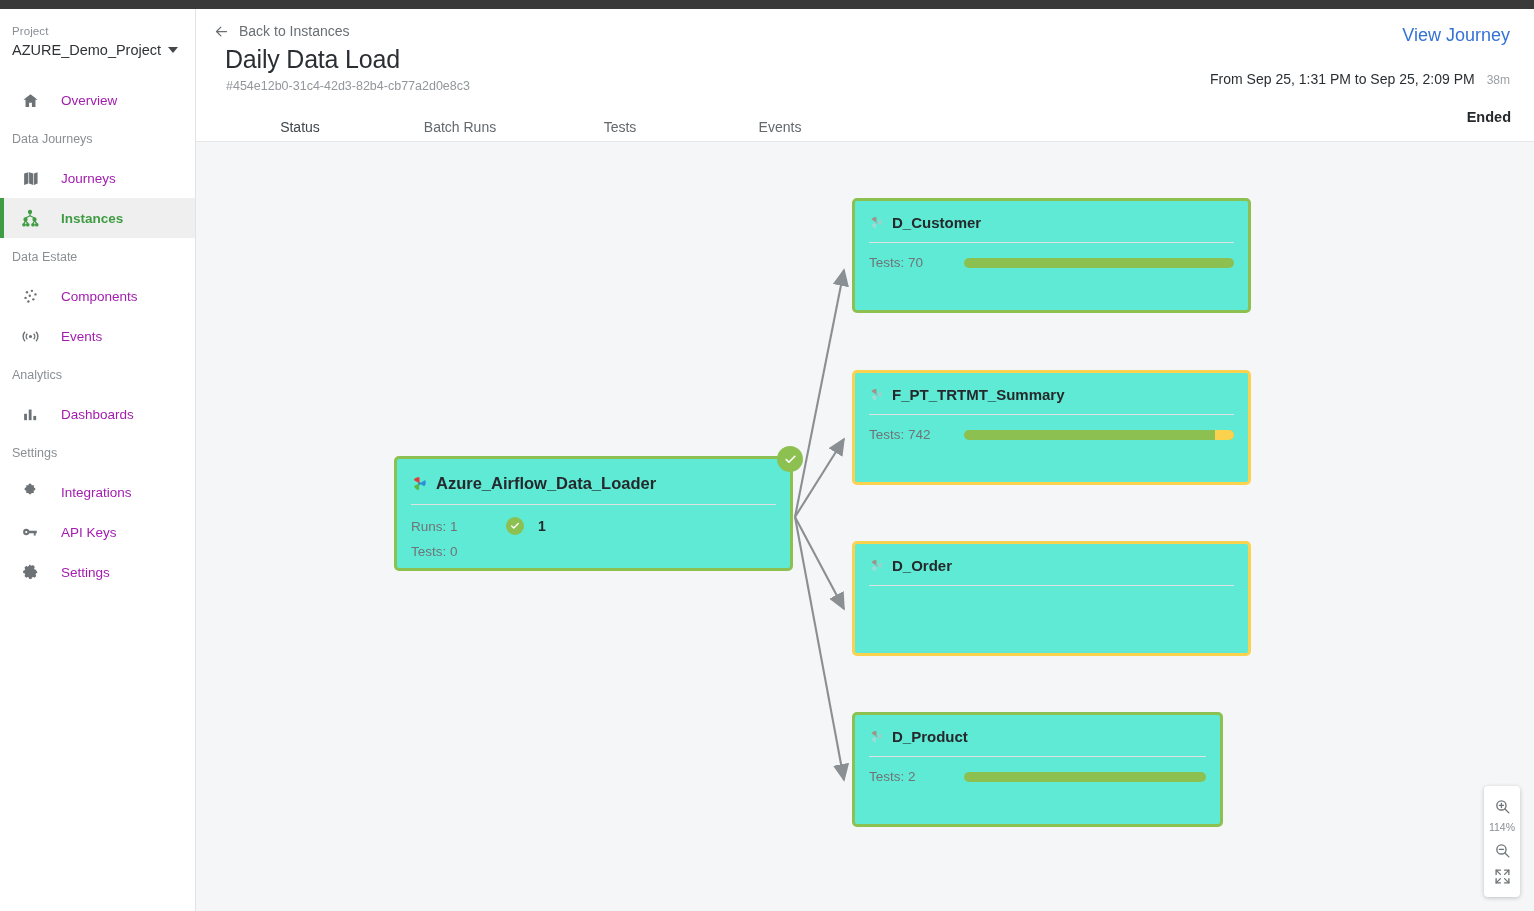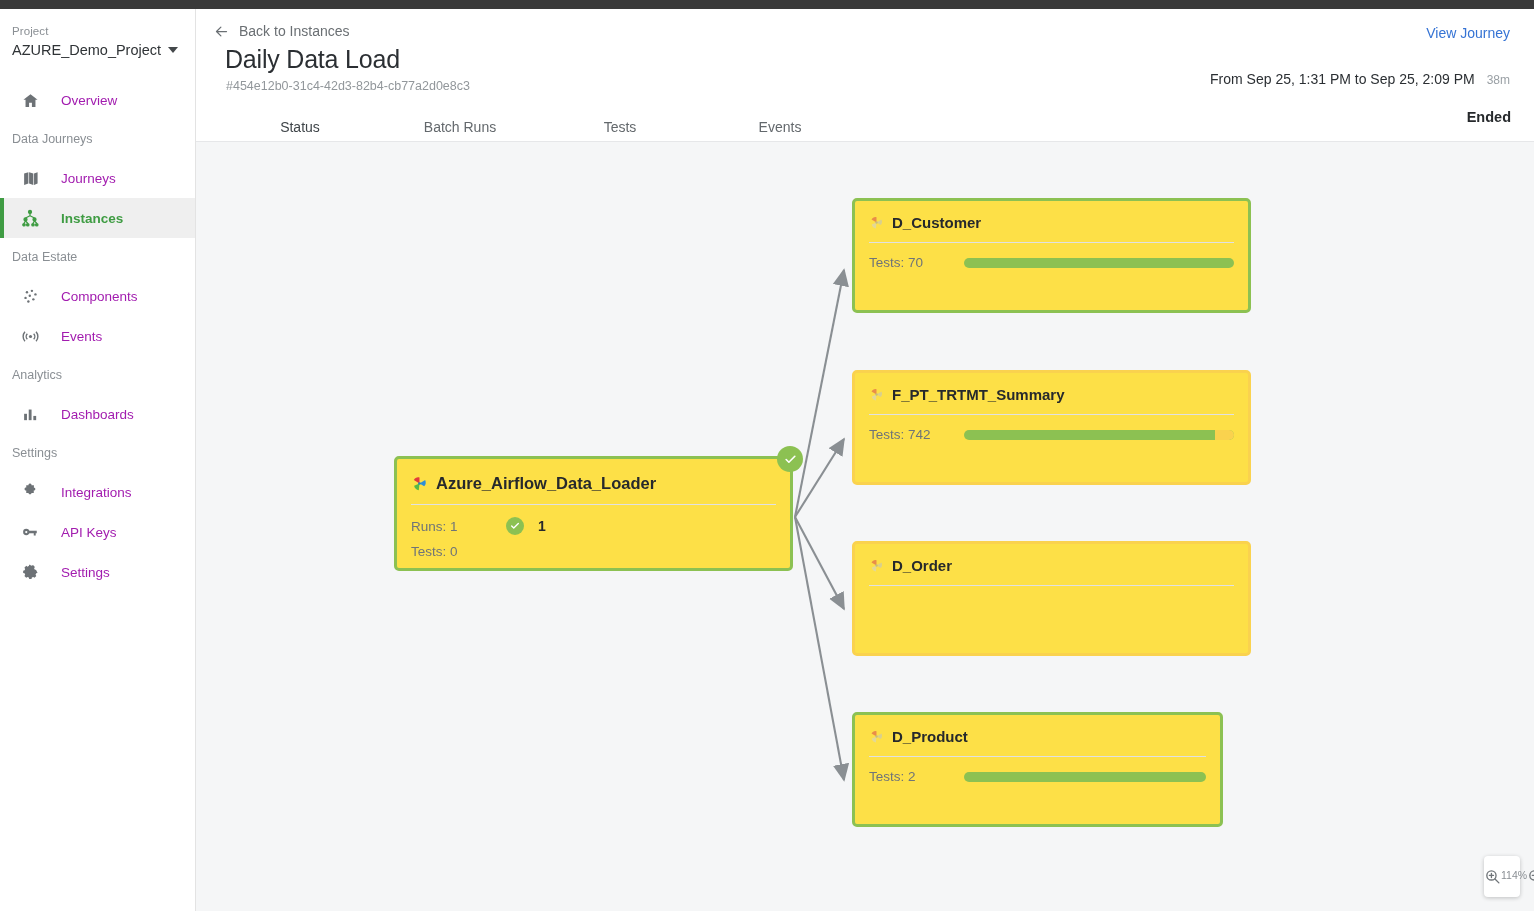--- a/index.html
+++ b/index.html
@@ -73,21 +73,21 @@
   .page-title {
     position: absolute; top: 36px; left: 29px;
     font-size: 25px; color: #2b2f33; font-weight: normal; letter-spacing: -.2px;
   }
   .page-subid {
     position: absolute; top: 70px; left: 30px;
     font-size: 12.5px; color: #92979b;
   }
   .view-journey {
     position: absolute; top: 16px; right: 24px;
-    font-size: 14px; color: #3573d4; cursor: pointer;
+    font-size: 18px; color: #3573d4; cursor: pointer;
   }
   .timerange {
     position: absolute; top: 62px; right: 24px;
     display: flex; align-items: baseline; gap: 12px;
   }
   .timerange .range { font-size: 14px; color: #2b2f33; }
   .timerange .dur   { font-size: 12px; color: #9aa0a5; }
   .statusrow {
     position: absolute; top: 100px; right: 23px;
     display: flex; align-items: center; gap: 16px; flex-direction: column;
@@ -115,21 +115,21 @@
 
   
   .canvas {
     position: absolute; top: 142px; left: 196px;
     width: 1338px; height: 769px;
     background: #f5f6f7; overflow: hidden;
   }
   .edges { position: absolute; top: 0; left: 0; width: 1338px; height: 769px; }
 
   .node {
-    position: absolute; background: #fde047; border-radius: 5px;
+    position: absolute; background: #5eead4; border-radius: 5px;
     border: 3px solid #8cc152;
   }
   .node.warn { border-color: #fad24e; }
   .node-title {
     display: flex; align-items: center; gap: 8px;
     padding: 13px 16px 0 14px;
     font-size: 15px; font-weight: bold; color: #26292c;
   }
   .node.big .node-title { font-size: 16.5px; padding-top: 15px; }
   .node-rule {
@@ -160,21 +160,21 @@
   }
 
   
   .pinwheel { display: inline-block; line-height: 0; }
 
   
   .zoomctl {
     position: absolute; right: 14px; bottom: 14px; width: 36px;
     background: #ffffff; border-radius: 4px;
     box-shadow: 0 1px 4px rgba(0,0,0,.22);
-    display: flex; flex-direction: row; align-items: center;
+    display: flex; flex-direction: column; align-items: center;
     padding: 7px 0 8px 0;
   }
   .zoomctl .zbtn {
     width: 34px; height: 26px; display: flex; align-items: center;
     justify-content: center; cursor: pointer; color: #6f7478;
   }
   .zoomctl .zlevel { font-size: 10.5px; color: #8a8f94; padding: 2px 0 4px 0; }
 </style>
 </head>
 <body>

